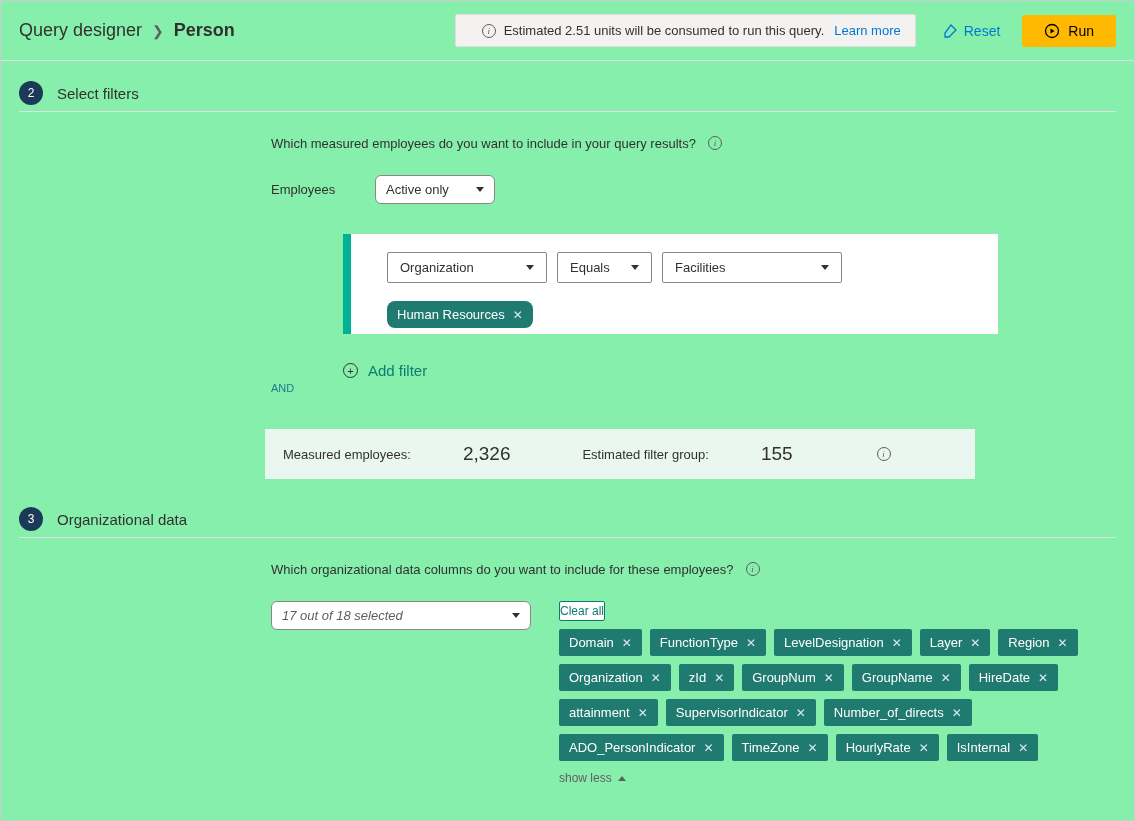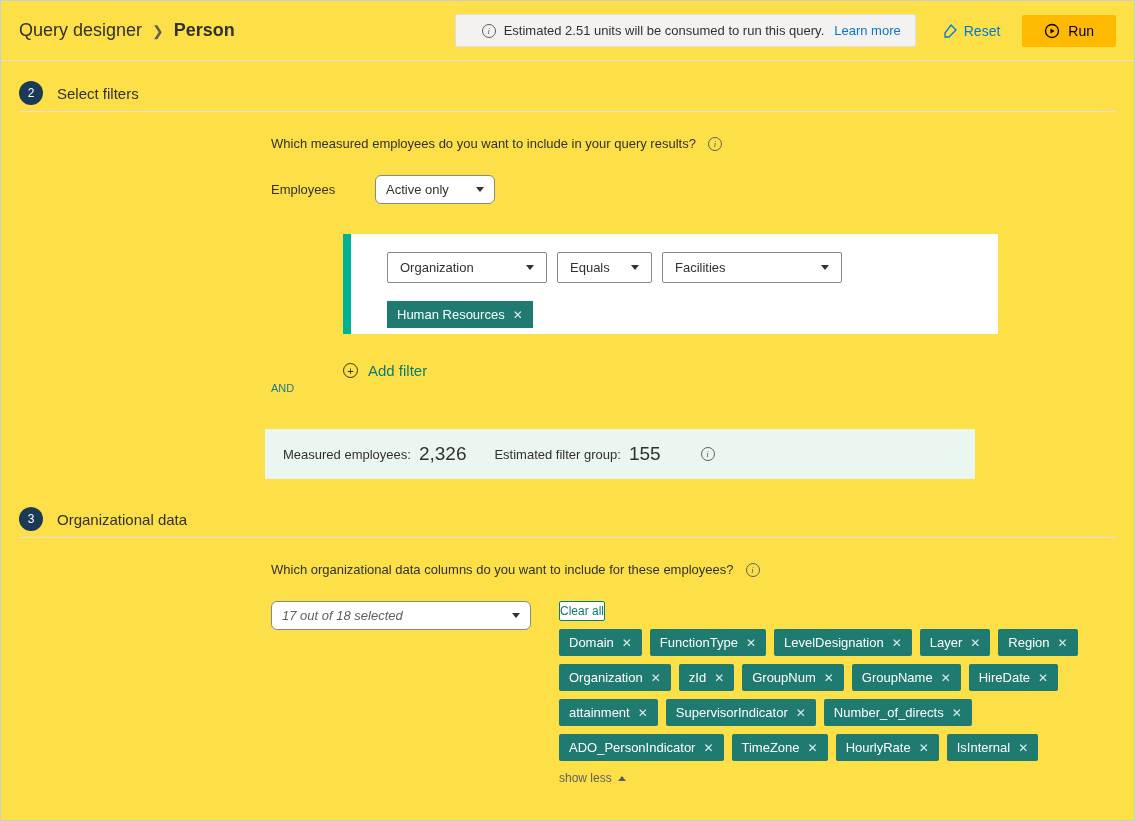--- a/index.html
+++ b/index.html
@@ -1,57 +1,57 @@
 <!DOCTYPE html>
 <html><head>
 <meta charset="utf-8">
 <style>
 * { box-sizing: border-box; margin: 0; padding: 0; }
 body { font-family: "Segoe UI", -apple-system, sans-serif; font-size: 13px; color: #323130; background: #fff; }
-.page { width: 1135px; height: 821px; border: 1px solid #ccc; margin: 0 auto; background: #fde047; overflow: hidden; }
+.page { width: 1135px; height: 821px; border: 1px solid #ccc; margin: 0 auto; background: #86efac; overflow: hidden; }
 .topbar { display: flex; align-items: center; height: 60px; padding: 0 18px; border-bottom: 1px solid #e1e1e1; }
 .breadcrumb { display: flex; align-items: center; flex: 1; font-size: 18px; color: #323130; }
 .breadcrumb-sep { margin: 0 10px; color: #605e5c; font-size: 14px; }
 .breadcrumb-current { font-weight: 600; }
 .estimate-box { background: #f3f2f1; border: 1px solid #e1dfdd; border-radius: 2px; padding: 8px 14px; display: flex; align-items: center; font-size: 13px; color: #323130; }
 .estimate-box .info-icon { margin-right: 8px; color: #605e5c; }
 .learn-more { color: #0078d4; margin-left: 10px; cursor: pointer; }
 .reset-btn { display: flex; align-items: center; background: none; border: none; color: #0078d4; font-size: 14px; padding: 8px 14px; cursor: pointer; margin-left: 12px; }
 .reset-btn svg { margin-right: 6px; }
 .run-btn { display: flex; align-items: center; background: #ffb900; border: none; color: #000; font-size: 14px; padding: 8px 22px; cursor: pointer; margin-left: 8px; border-radius: 2px; font-weight: 400; }
 .run-btn svg { margin-right: 8px; }
 .content { padding: 20px 18px; }
 .section { margin-bottom: 28px; }
 .section-header { display: flex; align-items: center; border-bottom: 1px solid #e1e1e1; padding-bottom: 6px; margin-bottom: 24px; }
 .step-badge { width: 24px; height: 24px; border-radius: 50%; background: #1b3a57; color: #fff; display: flex; align-items: center; justify-content: center; font-size: 12px; margin-right: 14px; }
 .section-title { font-size: 15px; color: #323130; }
 .section-body { padding-left: 252px; }
-.prompt-row { display: flex; align-items: center; margin-bottom: 24px; font-size: 13px; color: #323130; }
+.prompt-row { display: flex; align-items: flex-start; margin-bottom: 24px; font-size: 13px; color: #323130; }
 .info-circle { display: inline-flex; width: 14px; height: 14px; border: 1px solid #605e5c; border-radius: 50%; align-items: center; justify-content: center; font-size: 9px; color: #605e5c; margin-left: 12px; font-style: italic; font-family: Georgia, serif; }
 .employees-row { display: flex; align-items: center; margin-bottom: 30px; }
 .employees-label { width: 104px; font-size: 13px; }
 .dropdown { border: 1px solid #8a8886; background: #fff; padding: 6px 10px; display: flex; align-items: center; justify-content: space-between; cursor: pointer; font-size: 13px; border-radius: 6px; }
 .dropdown.small { width: 120px; }
 .caret { width: 0; height: 0; border-left: 4px solid transparent; border-right: 4px solid transparent; border-top: 5px solid #323130; margin-left: 6px; }
 .filter-block { display: flex; align-items: flex-start; margin-bottom: 4px; position: relative; }
 .and-label { color: #217a8f; font-size: 11px; position: absolute; left: 0; top: 148px; }
 .filter-card { display: flex; margin-left: 72px; background: #fff; }
 .teal-bar { width: 8px; background: #00b294; margin-right: 36px; height: 100px; }
 .filter-controls { display: flex; flex-wrap: wrap; gap: 10px; align-items: flex-start; padding-top: 18px; }
 .filter-dropdown { border: 1px solid #8a8886; padding: 7px 12px; display: flex; align-items: center; justify-content: space-between; font-size: 13px; cursor: pointer; border-radius: 2px; background: #fff; }
 .fd-org { width: 160px; }
 .fd-eq { width: 95px; padding-left: 12px; }
 .fd-val { width: 180px; gap: 9px; }
 .tag-row { width: 100%; margin-top: 8px; }
-.tag { display: inline-flex; align-items: center; background: #1f7a6f; color: #fff; padding: 6px 10px; border-radius: 0; font-size: 13px; }
+.tag { display: inline-flex; align-items: center; background: #1f7a6f; color: #fff; padding: 6px 10px; border-radius: 8px; font-size: 13px; }
 .tag .x { margin-left: 8px; cursor: pointer; font-size: 12px; opacity: 0.85; }
 .add-filter-row { display: flex; align-items: center; margin-left: 72px; margin-top: 28px; }
 .plus-circle { width: 15px; height: 15px; border: 1px solid #323130; border-radius: 50%; display: flex; align-items: center; justify-content: center; font-size: 11px; margin-right: 10px; }
 .add-filter-text { color: #0f7a6f; cursor: pointer; font-size: 15px; }
-.stats-bar { background: #eaf7f0; padding: 14px 18px; display: flex; align-items: center; margin-top: 50px; width: 710px; margin-left: -6px; }
+.stats-bar { background: #eaf7f0; padding: 14px 18px; display: flex; align-items: center; margin-top: 50px; width: 710px; margin-left: -6px; gap: 44px; }
 .stats-label { font-size: 13px; margin-right: 8px; }
 .stats-value { font-size: 19px; font-weight: 400; margin-right: 28px; }
 .org-dropdown { width: 260px; }
 .org-dropdown .dd-text { color: #605e5c; font-style: italic; }
 .org-row { display: flex; align-items: flex-start; gap: 28px; }
 .tags-panel { flex: 1; }
 .clear-all { display: inline-block; border: 1px solid #0f7a6f; color: #0f7a6f; padding: 2px 0; border-radius: 2px; font-size: 12px; cursor: pointer; background: #fff; margin-bottom: 8px; }
 .tag-list { display: flex; flex-wrap: wrap; gap: 8px; }
 .tag2 { display: inline-flex; align-items: center; background: #1f7a6f; color: #fff; padding: 6px 10px; border-radius: 2px; font-size: 13px; }
 .tag2 .x { margin-left: 8px; cursor: pointer; font-size: 12px; opacity: 0.85; }

